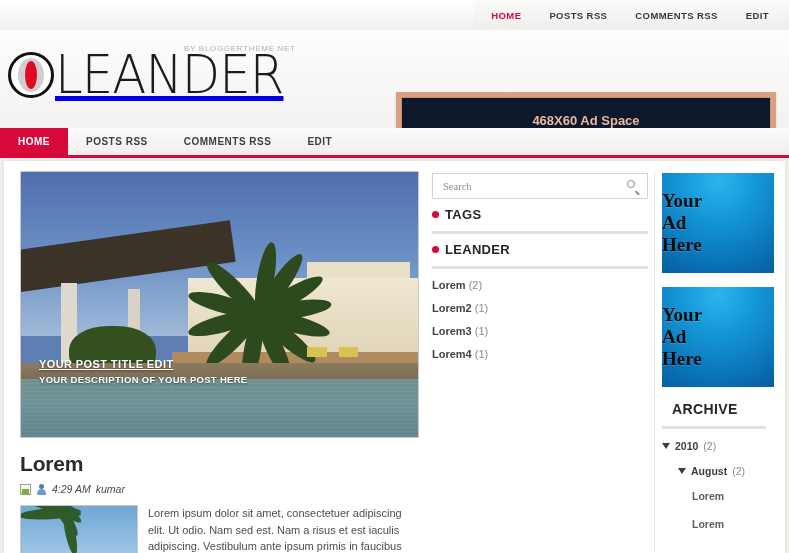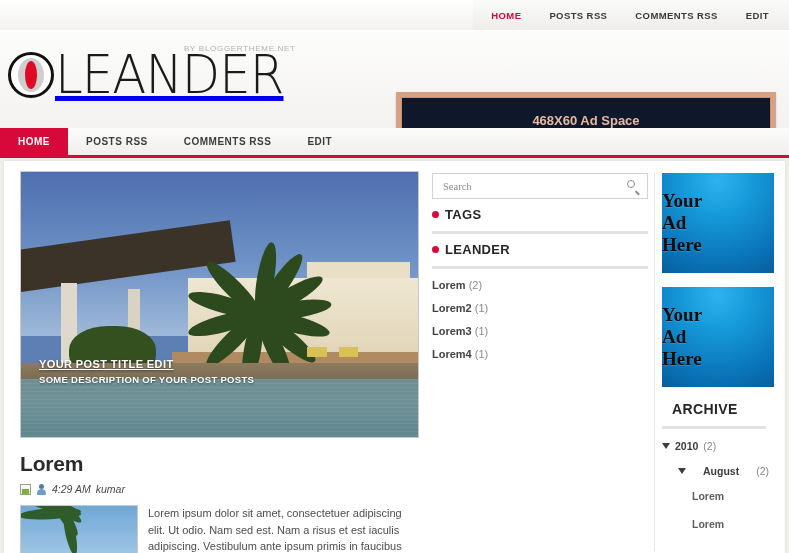--- a/index.html
+++ b/index.html
@@ -497,21 +497,21 @@
     background: #e2e2e2;
     margin-top: 9px;
     width: 104px;
   }
   .arch { margin-top: 11px; font-size: 10.5px; }
   .arch .l1 {
     display: flex; align-items: center; gap: 5px;
     font-weight: bold; color: #3d3d3d; margin-bottom: 13px;
   }
   .arch .l2 {
-    display: flex; align-items: center; gap: 17px;
+    display: flex; align-items: center; gap: 5px;
     font-weight: bold; color: #3d3d3d;
     margin: 0 0 13px 16px;
   }
   .arch .l3 {
     color: #5e5e5e; font-weight: bold;
     margin: 0 0 16px 30px;
   }
   .arch .cnt { color: #8a8a8a; font-weight: normal; }
   .tri {
     width: 0; height: 0;
@@ -586,21 +586,21 @@
           <i style="transform:rotate(165deg);left:50%"></i>
           <i style="transform:rotate(195deg);left:50%"></i>
           <i style="transform:rotate(225deg);left:50%"></i>
         </div>
         <div class="hero-deck"></div>
         <div class="hero-chair" style="left:72%"></div>
         <div class="hero-chair" style="left:80%"></div>
         <div class="hero-pool"></div>
         <div class="hero-caption">
           <span class="t">YOUR POST TITLE EDIT</span>
-          <span class="d">SOME DESCRIPTION OF YOUR POST POSTS</span>
+          <span class="d">YOUR DESCRIPTION OF YOUR POST HERE</span>
         </div>
       </div>
 
       <h2 class="post-title">Lorem</h2>
 
       <div class="post-meta">
         <span class="ico-cal"></span>
         <span class="ico-user"></span>
         <span>4:29 AM</span>
         <span>kumar</span>

